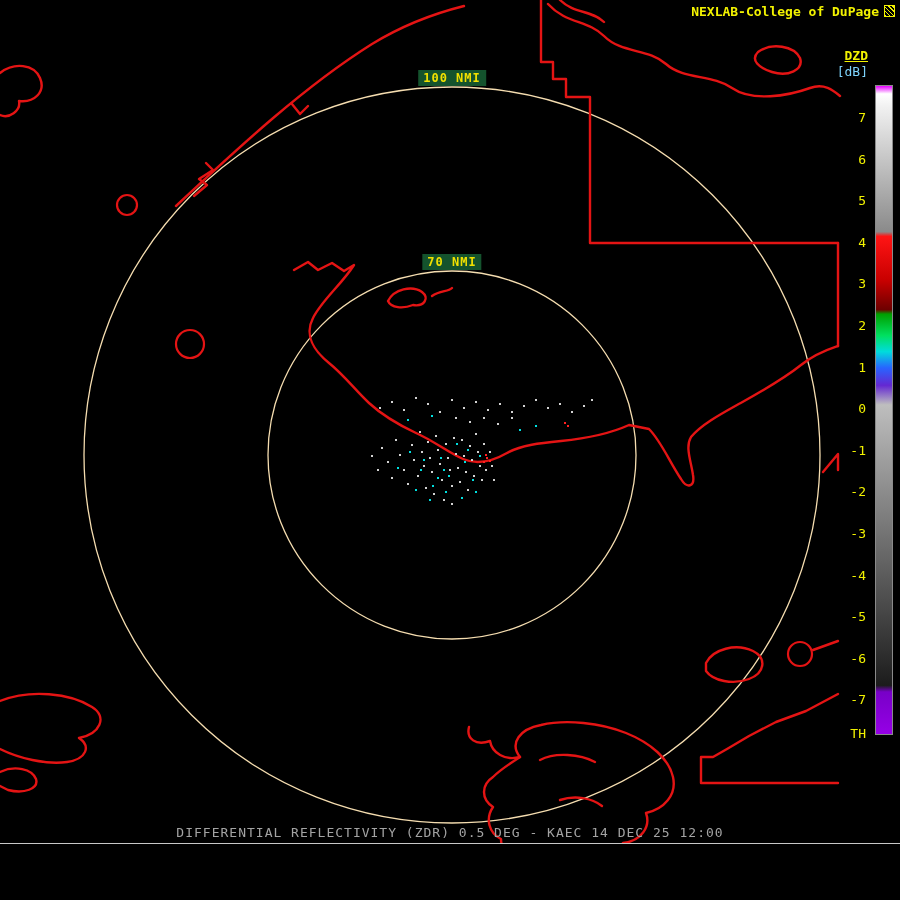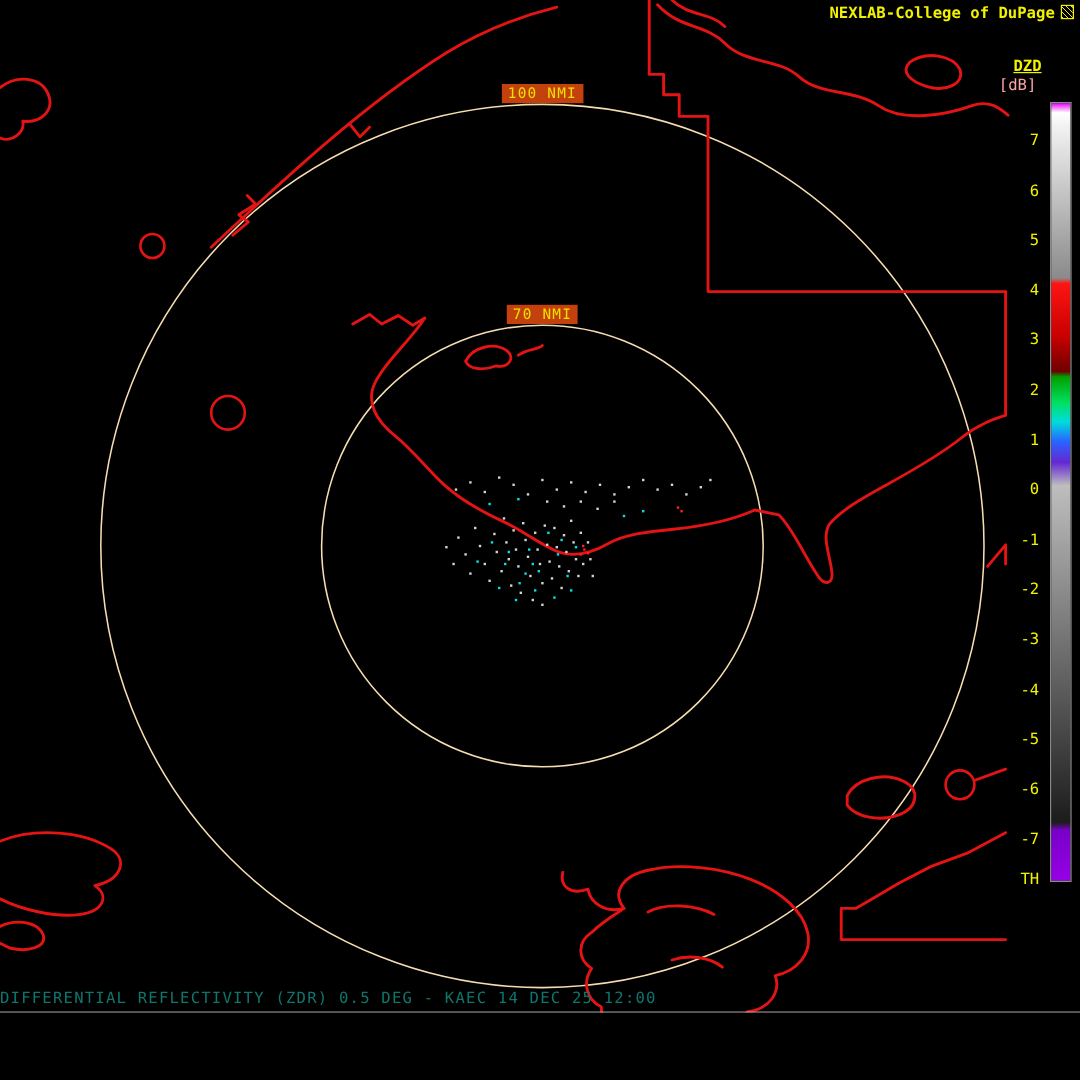--- a/index.html
+++ b/index.html
@@ -15,38 +15,38 @@
   .logo-glyph{
     display:inline-block;width:9px;height:10px;border:1px solid #f2f200;
     margin-left:5px;vertical-align:-1px;background:
       repeating-linear-gradient(45deg,#f2f200 0 1px,transparent 1px 3px);
   }
   .cb-label{
     position:absolute;left:838px;width:30px;text-align:right;color:#f2f200;
     font-size:13px;font-weight:bold;top:48px;text-decoration:underline;
   }
   .cb-units{
-    position:absolute;left:828px;width:40px;text-align:center;color:#fca5a5;
+    position:absolute;left:828px;width:40px;text-align:right;color:#7dd3fc;
     font-size:13px;top:64px;
   }
   #colorbar{
     position:absolute;left:875px;top:85px;width:18px;height:650px;
     border:1px solid #8a8a8a;box-sizing:border-box;
   }
   .cb-tick{
     position:absolute;left:838px;width:28px;text-align:right;color:#f2f200;
     font-size:13px;line-height:16px;height:16px;
   }
   .ring-label{
-    position:absolute;transform:translateX(-50%);background:#c2410c;color:#f0e000;
-    font-size:12px;font-weight:normal;letter-spacing:1px;padding:0 5px;line-height:16px;
+    position:absolute;transform:translateX(-50%);background:#14532d;color:#f0e000;
+    font-size:12px;font-weight:bold;letter-spacing:1px;padding:0 5px;line-height:16px;
     white-space:nowrap;z-index:5;
   }
   .status-bar{
-    position:absolute;bottom:4px;left:0;width:100%;color:#0f766e;
+    position:absolute;bottom:4px;left:0;width:100%;text-align:center;color:#a3a3a3;
     font-size:13px;letter-spacing:1px;white-space:nowrap;z-index:6;
   }
   .bottom-line{
     position:absolute;bottom:0;left:0;width:100%;height:1px;background:#c8c8c8;z-index:6;
   }
 </style>
 </head>
 <body>
 
 <div id="screen">

